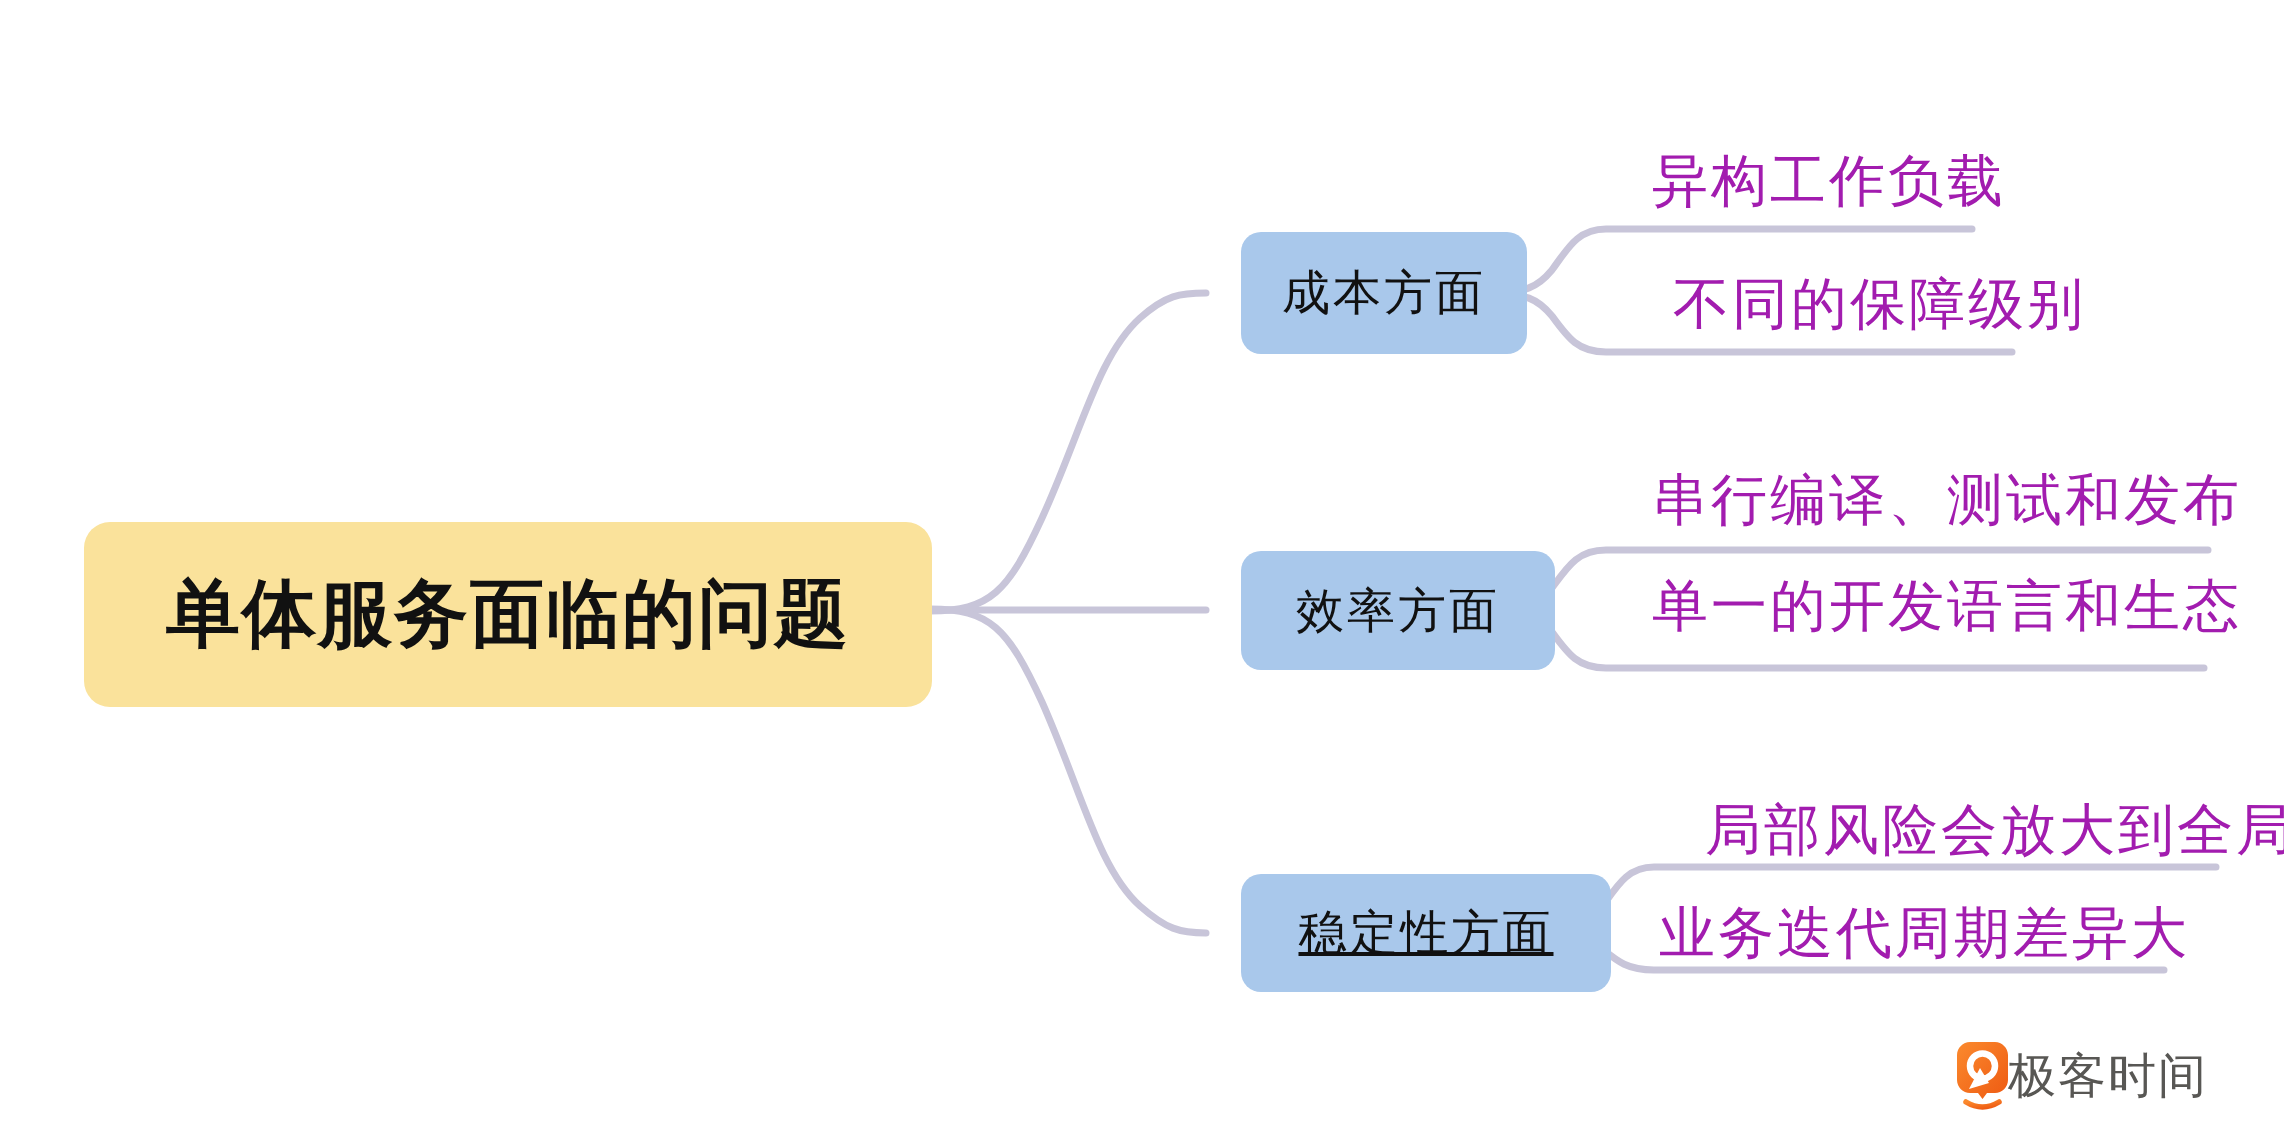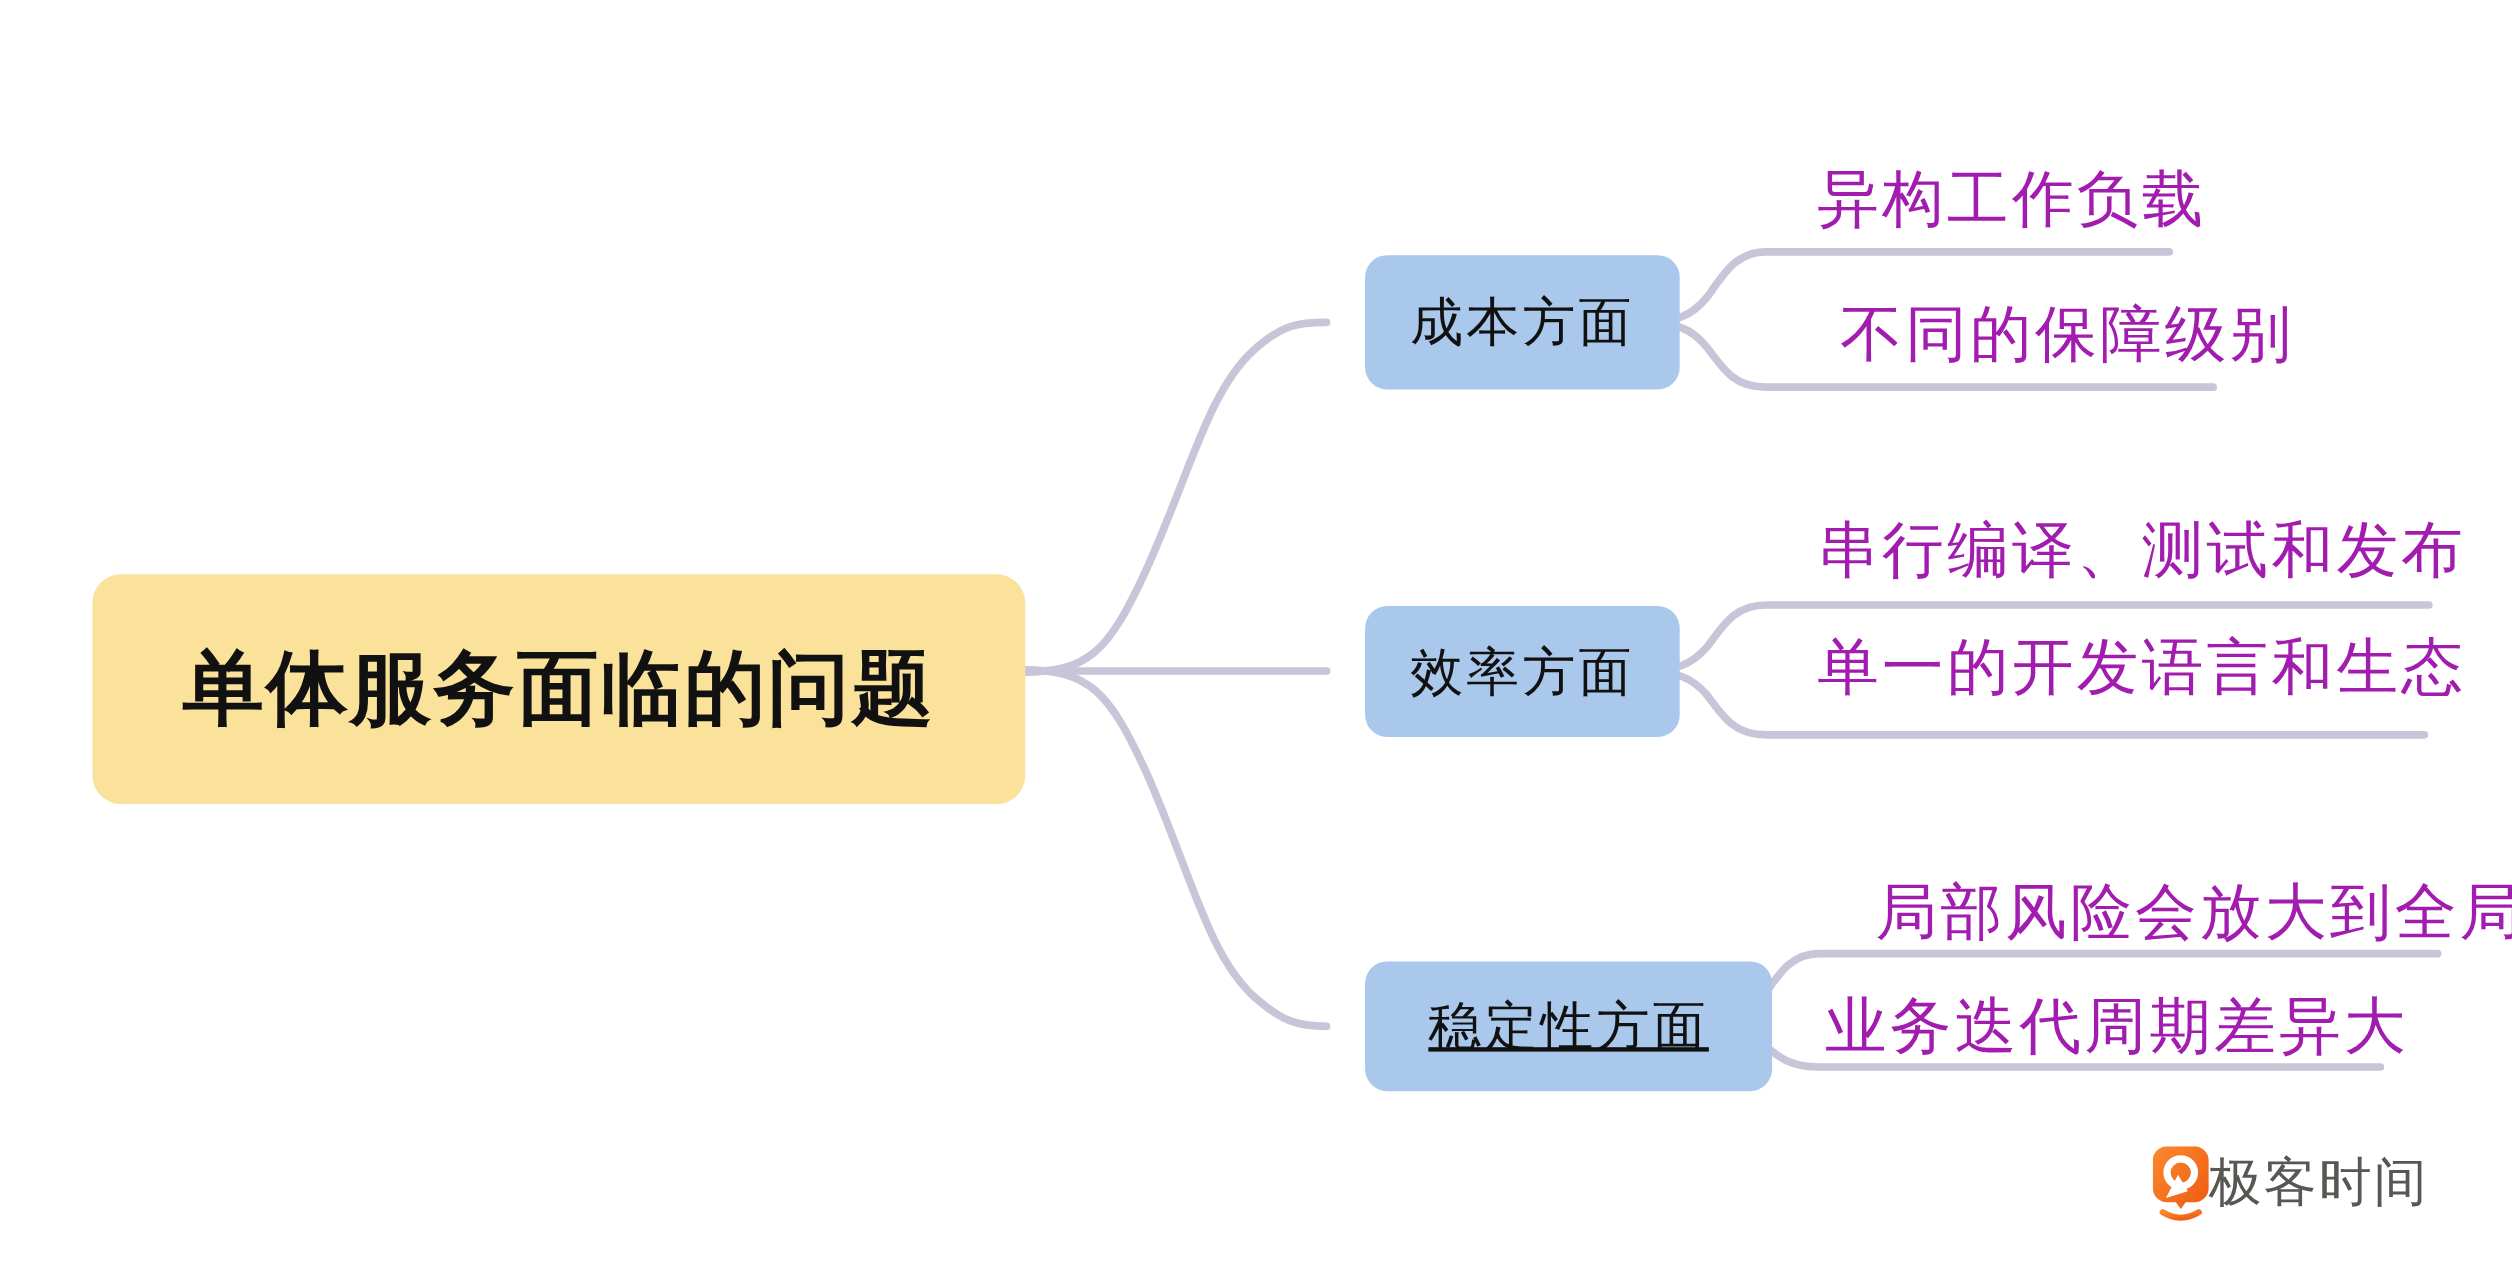--- a/index.html
+++ b/index.html
@@ -27,37 +27,37 @@
     position: absolute;
     display: flex;
     align-items: center;
     justify-content: center;
     color: #111111;
     white-space: nowrap;
     box-sizing: border-box;
   }
   .node-root {
     left: 84px; top: 522px;
-    width: 848px; height: 209px;
+    width: 848px; height: 185px;
     background: #fae29b;
     border-radius: 26px;
     font-size: 74px;
     font-weight: bold;
     letter-spacing: 2px;
   }
   .node-branch {
     background: #a9c8eb;
     border-radius: 20px;
     font-size: 48px;
     font-weight: 500;
     letter-spacing: 3px;
     margin-left: 37px;
   }
   .branch-cost { left: 1204px; top: 232px; width: 286px; height: 122px; }
-  .branch-eff  { left: 1204px; top: 551px; width: 286px; height: 119px; }
+  .branch-eff  { left: 1204px; top: 551px; width: 314px; height: 119px; }
   .branch-stab { left: 1204px; top: 874px; width: 370px; height: 118px; text-decoration: underline; }
   .leaf {
     position: absolute;
     font-size: 56px;
     line-height: 56px;
     font-weight: 500;
     letter-spacing: 3px;
     color: #a21caf;
     white-space: nowrap;
   }

